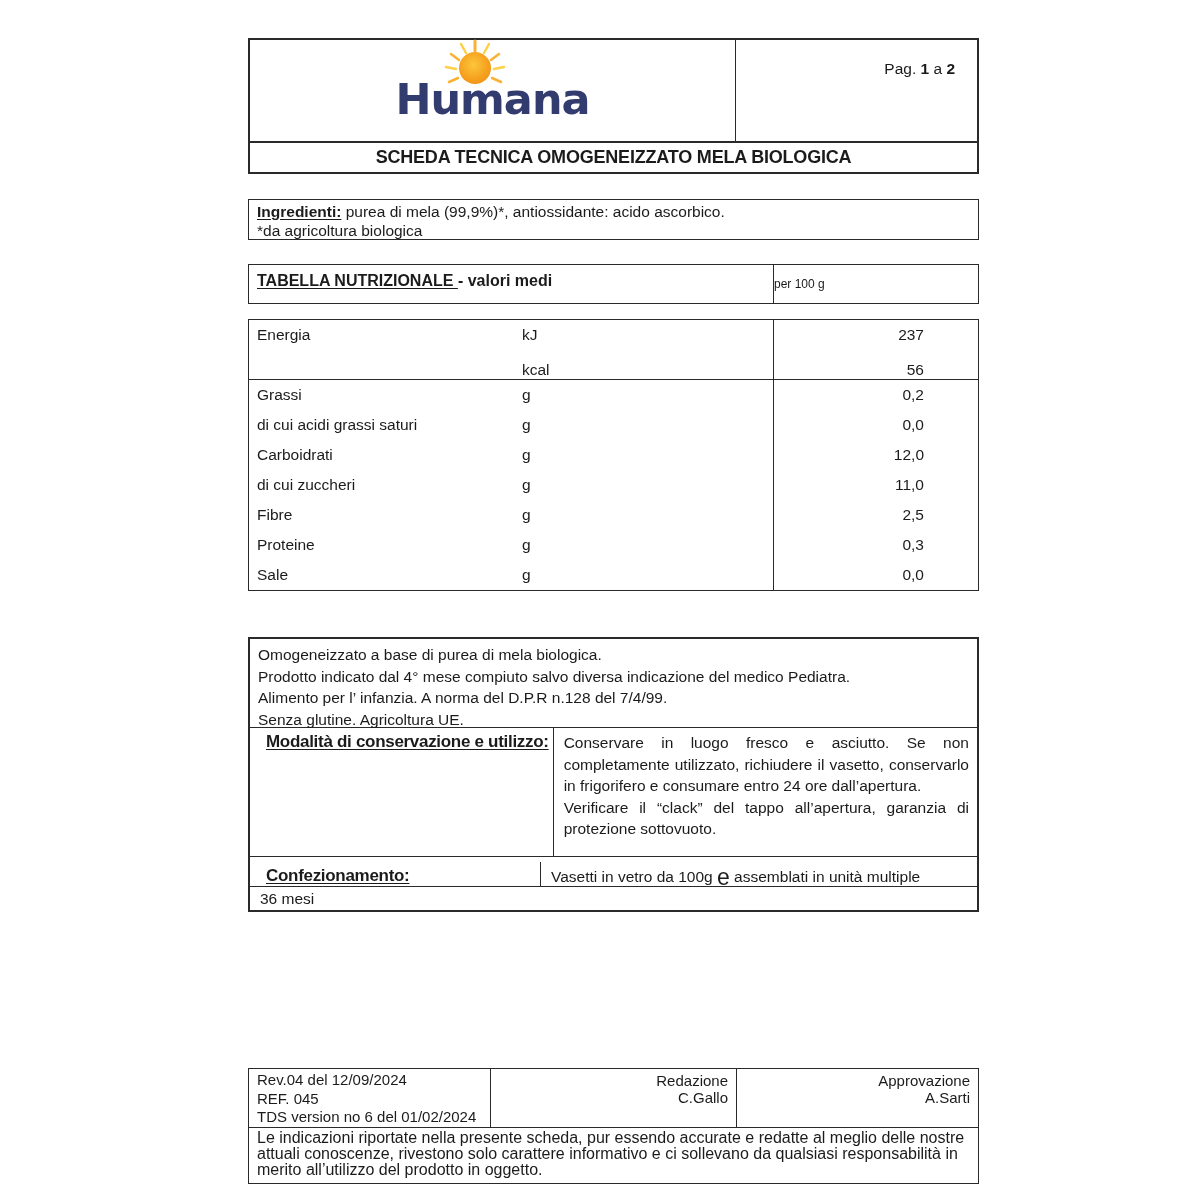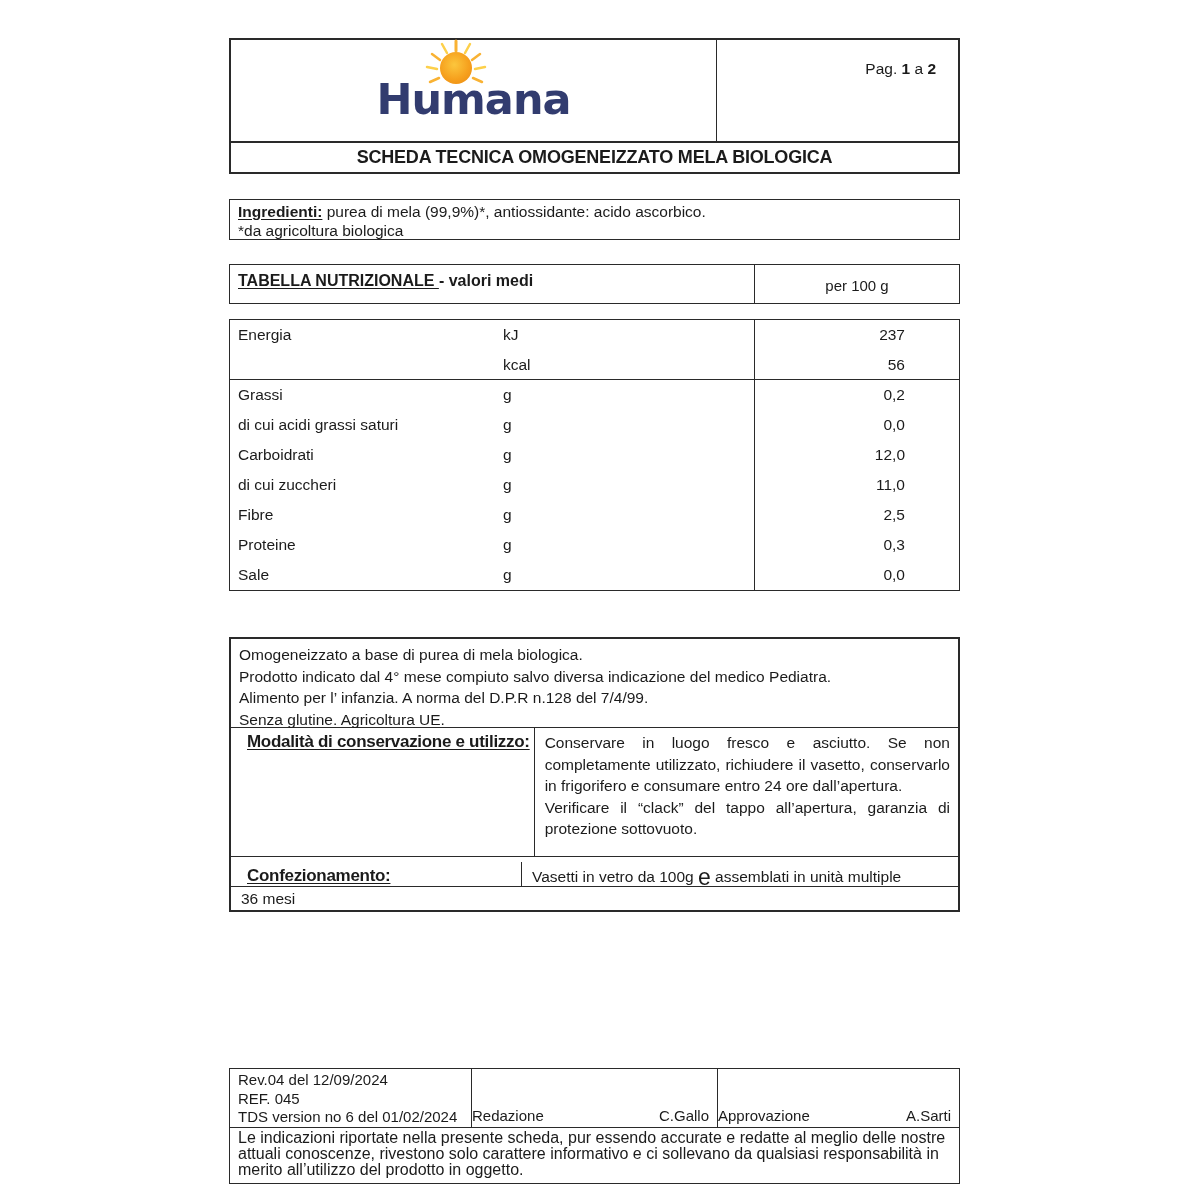--- a/index.html
+++ b/index.html
@@ -2,21 +2,21 @@
 <html><head>
 <meta charset="utf-8">
 <style>
   * { box-sizing: border-box; margin: 0; padding: 0; }
   html, body { width: 1200px; height: 1200px; background: #ffffff; }
   body {
     font-family: "Liberation Sans", sans-serif;
     color: #1b1b1b;
     position: relative;
   }
-  .content { position: absolute; left: 229px; top: 0; width: 731px; }
+  .content { position: absolute; left: 248px; top: 0; width: 731px; }
 
   
   .header-box {
     margin-top: 38px; height: 105px;
     border: 2px solid #2a2a2a;
     display: flex;
   }
   .header-left {
     flex: 0 0 486px;
     border-right: 1.5px solid #2a2a2a;
@@ -68,32 +68,32 @@
     margin-top: 24px; height: 40px;
     border: 1.5px solid #2a2a2a;
     display: flex;
   }
   .nut-header-left {
     flex: 0 0 525px;
     border-right: 1px solid #2a2a2a;
     padding: 7px 0 0 8px;
     font-size: 16px;
   }
-  .nut-header-right { flex: 1; text-align: center; padding-top: 12px; font-size: 15px; }
+  .nut-header-right { flex: 1; padding-top: 12px; font-size: 12px; }
 
   
   .nut-table {
     margin-top: 15px;
     border: 1.5px solid #2a2a2a;
     position: relative;
     font-size: 15.5px;
   }
   .nut-vline { position: absolute; left: 524px; top: 0; bottom: 0; width: 1px; background: #2a2a2a; }
   .nut-row { display: flex; align-items: center; height: 30px; }
-  .nut-row.sep { border-bottom: 1.5px solid #2a2a2a; }
+  .nut-row.sep { border-bottom: 1.5px solid #2a2a2a; align-items: flex-end; }
   .nut-name { width: 273px; padding-left: 8px; }
   .nut-unit { width: 244px; }
   .nut-val  { flex: 1; text-align: right; padding-right: 54px; }
 
   
   .desc-box { margin-top: 46px; border: 2px solid #2a2a2a; font-size: 15.5px; }
   .desc-para { padding: 5px 8px 0 8px; height: 88px; line-height: 21.5px; }
   .desc-row { display: flex; border-top: 1.5px solid #2a2a2a; }
   .desc-label {
     flex: 0 0 291px;
@@ -114,21 +114,21 @@
   
   .footer-table {
     margin-top: 156px; height: 60px;
     border: 1.5px solid #2a2a2a;
     display: flex;
     font-size: 15px;
   }
   .f-col1 { flex: 0 0 242px; border-right: 1px solid #2a2a2a; padding: 2px 8px 0 8px; line-height: 18.7px; }
   .f-col2 { flex: 0 0 246px; border-right: 1px solid #2a2a2a; }
   .f-col2, .f-col3 {
-    display: flex; flex-direction: row; justify-content: space-between;
+    display: flex; flex-direction: column; justify-content: flex-start;
     align-items: flex-end; padding: 3px 8px 3px 0;
   }
   .f-col3 { flex: 1; }
   .disclaimer-box {
     border: 1.5px solid #2a2a2a; border-top: none;
     padding: 2px 8px 4px 8px;
     font-size: 16px; line-height: 16.2px;
   }
 </style>
 </head>

